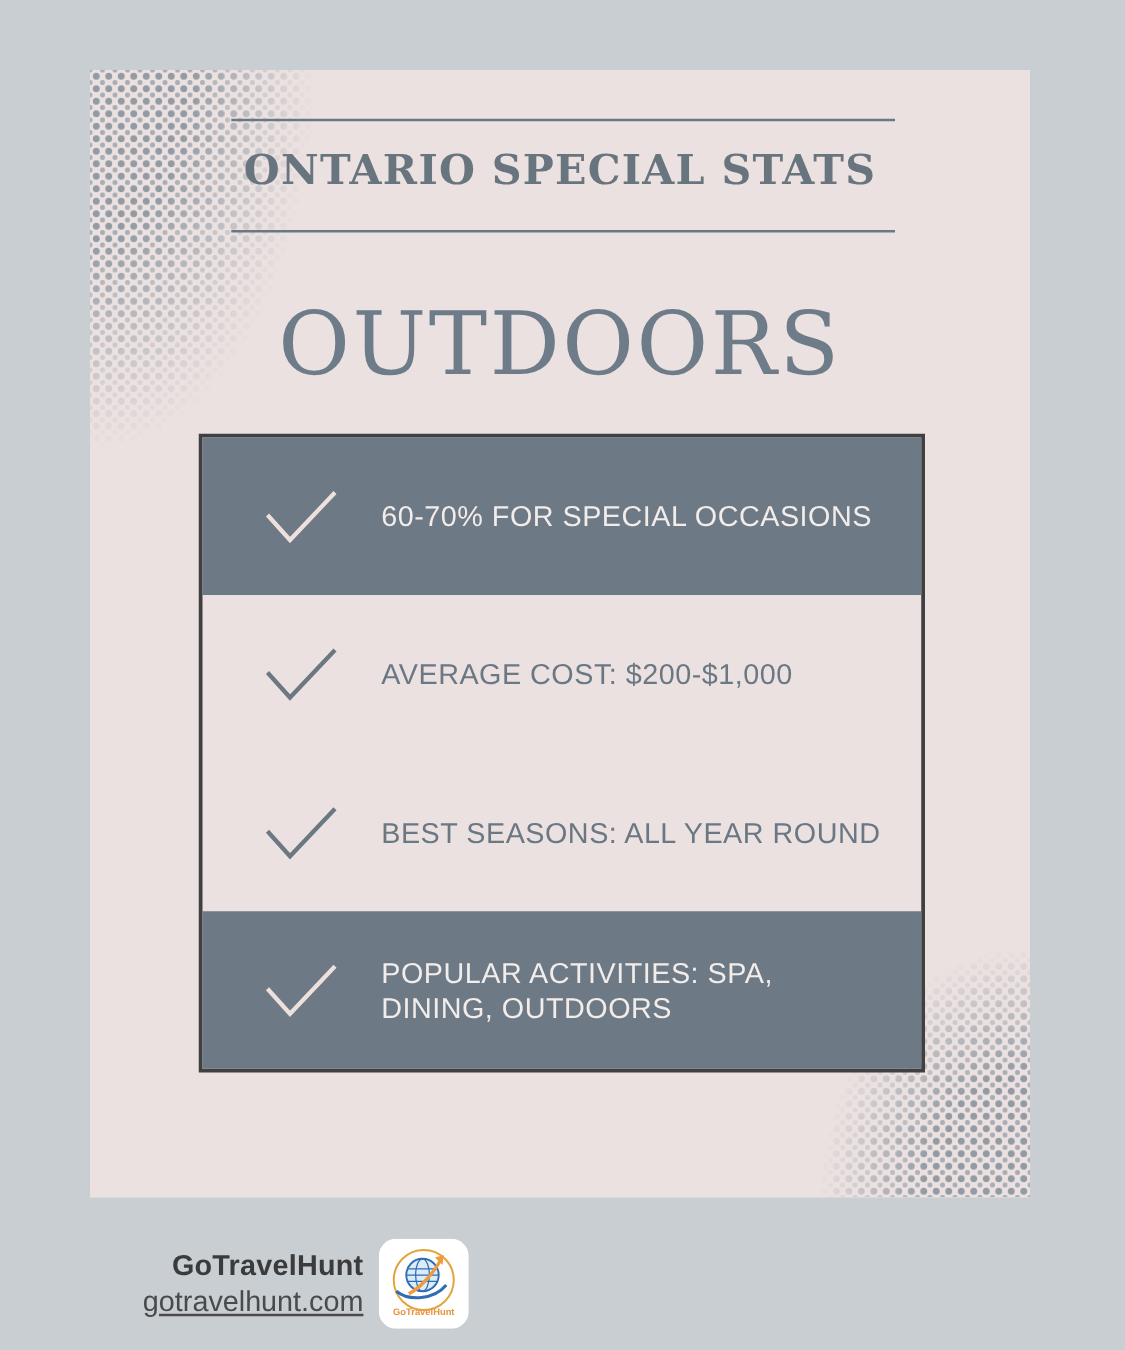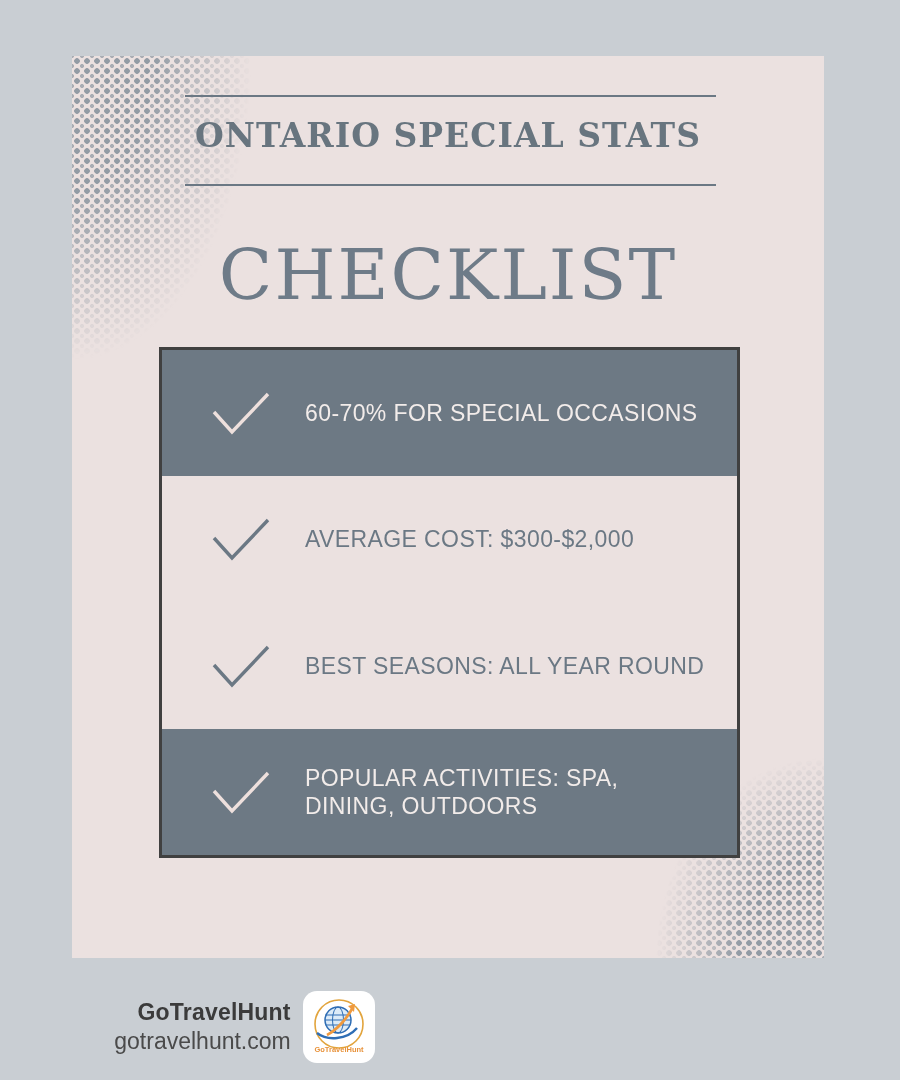--- a/index.html
+++ b/index.html
@@ -100,56 +100,56 @@
     position: absolute; top: 991px; left: 0; width: 489px;
     display: flex; justify-content: center; align-items: center;
     gap: 12px;
   }
   .footer-text { text-align: right; }
   .brand {
     font-size: 23px; font-weight: bold; color: #3b3b3b; line-height: 29px;
     letter-spacing: 0.2px;
   }
   .website {
-    font-size: 23px; color: #4a4a4a; line-height: 29px;
+    font-size: 23px; color: #4a4a4a; line-height: 29px; text-decoration: underline;
   }
   .logo-tile { width: 72px; height: 72px; }
   .logo-tile svg { display: block; }
 </style>
 </head>
 <body>
 
 <div class="card">
   <div class="halftone halftone-tl"></div>
   <div class="halftone halftone-br"></div>
 
   <div class="rule rule-top"></div>
   <div class="eyebrow">ONTARIO SPECIAL STATS</div>
   <div class="rule rule-bottom"></div>
 
-  <div class="big-title">CHECKLIST</div>
+  <div class="big-title">OUTDOORS</div>
 
   <div class="checklist">
 
     <div class="row dark">
       <span class="check">
         <svg viewBox="0 0 58 44">
             <polyline points="2,21 20,41 56,3" fill="none" stroke-width="3.4"></polyline>
           </svg>
       </span>
       <span class="label">60-70% FOR SPECIAL OCCASIONS</span>
     </div>
 
     <div class="row light">
       <span class="check">
         <svg viewBox="0 0 58 44">
             <polyline points="2,21 20,41 56,3" fill="none" stroke-width="3.4"></polyline>
           </svg>
       </span>
-      <span class="label">AVERAGE COST: $300-$2,000</span>
+      <span class="label">AVERAGE COST: $200-$1,000</span>
     </div>
 
     <div class="row light">
       <span class="check">
         <svg viewBox="0 0 58 44">
             <polyline points="2,21 20,41 56,3" fill="none" stroke-width="3.4"></polyline>
           </svg>
       </span>
       <span class="label">BEST SEASONS: ALL YEAR ROUND</span>
     </div>

